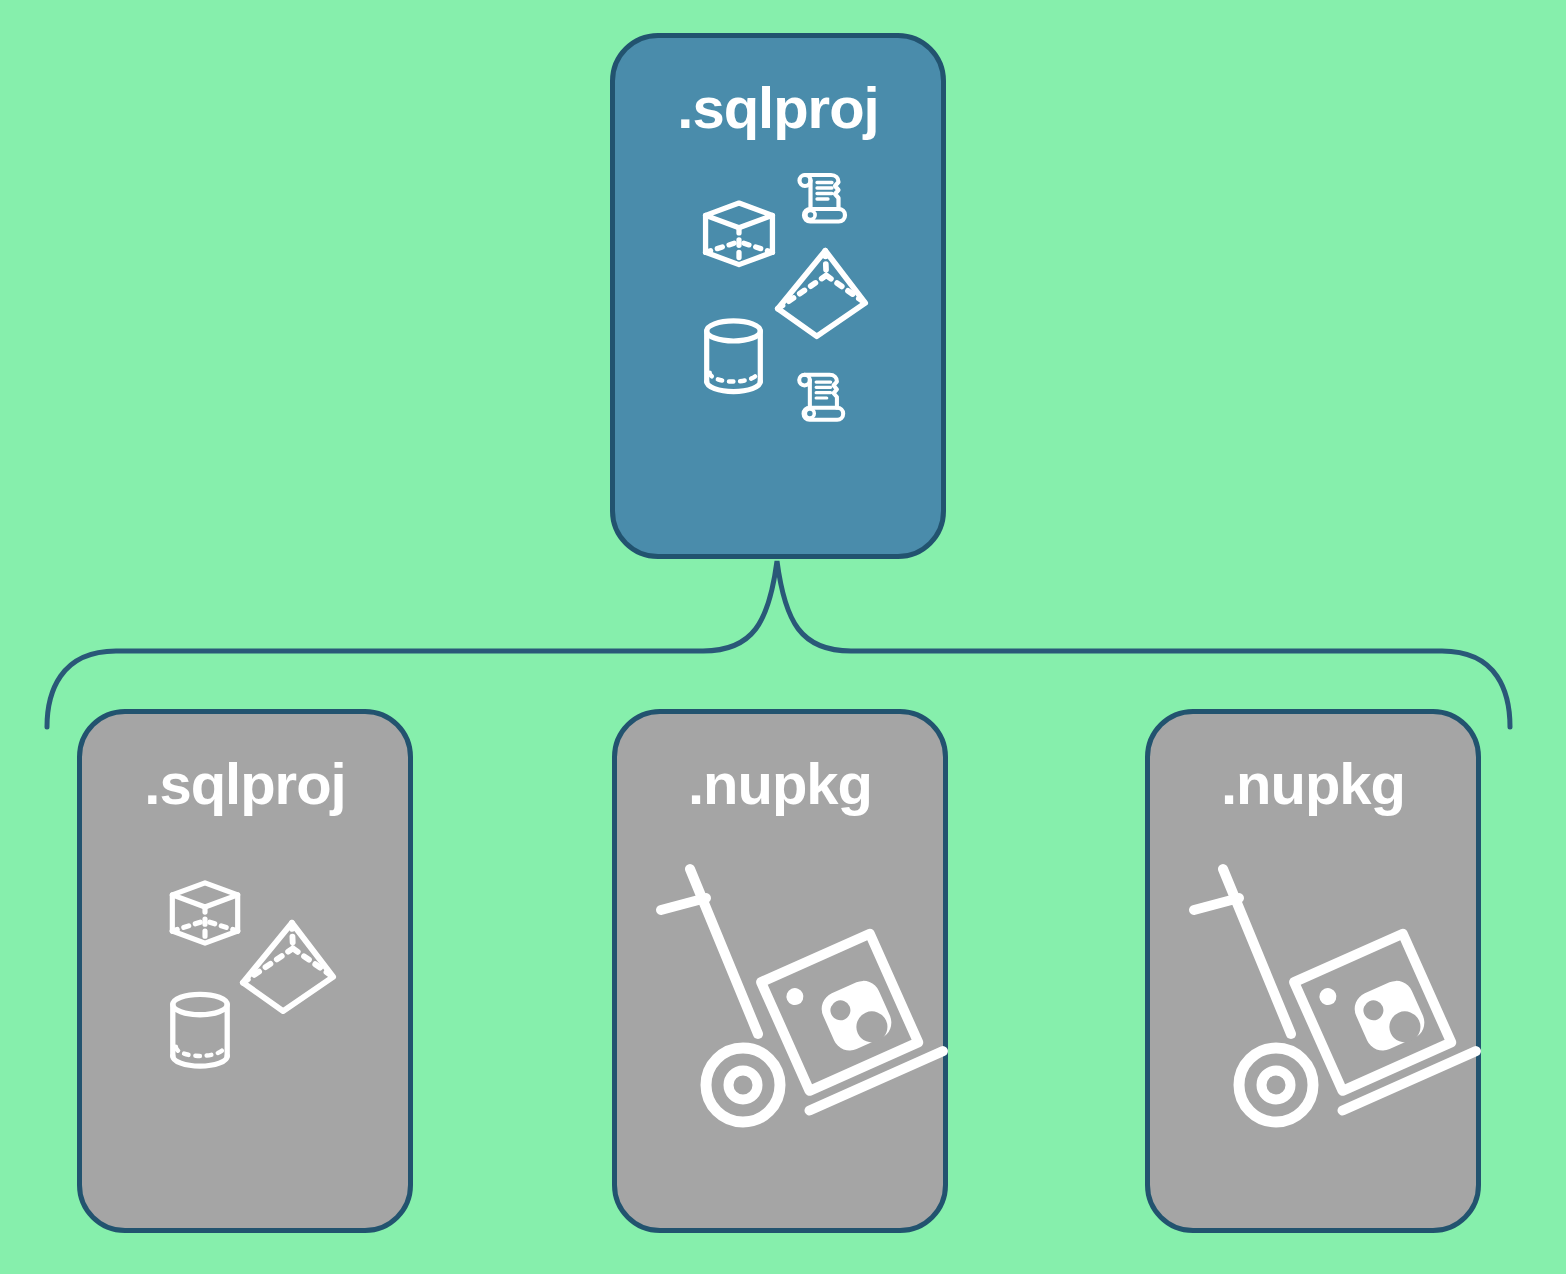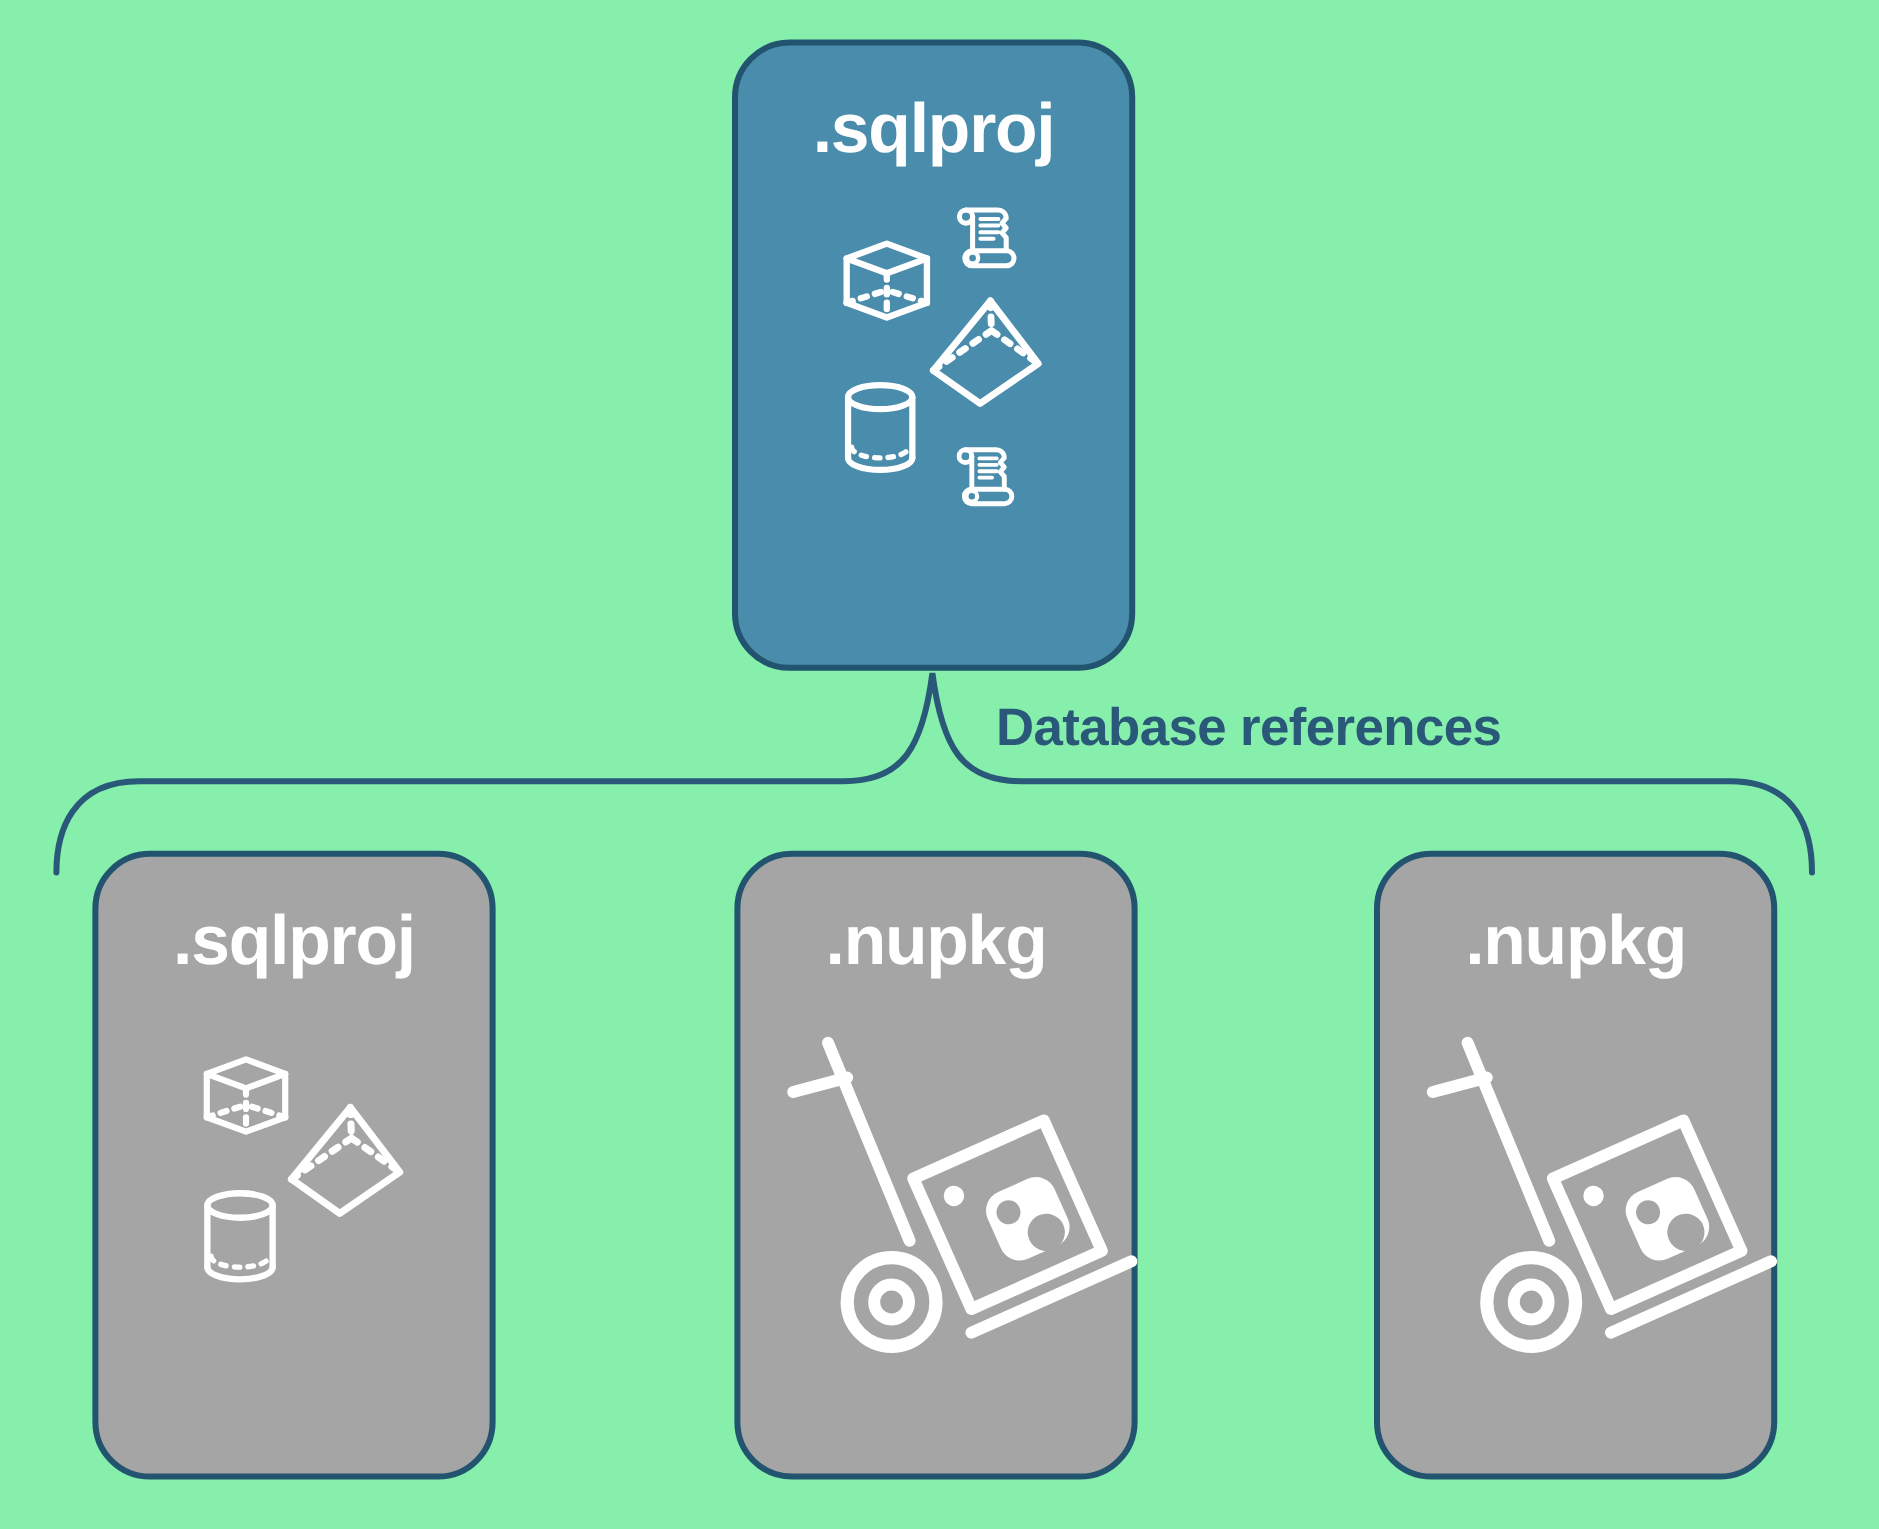--- a/index.html
+++ b/index.html
@@ -122,21 +122,20 @@
   <svg class="icon-svg" style="left:700px;top:316px;width:67px;height:82px">
       <use href="#sym-cylinder"></use>
     </svg>
   <svg class="icon-svg" style="left:791px;top:368px;width:58px;height:60px">
       <use href="#sym-scroll"></use>
     </svg>
 
   <svg class="brace-svg">
     <path d="M47 727 C47 693 60 651 116 651 L703 651 C753 651 769 622 777 561 C785 622 801 651 851 651 L1442 651 C1498 651 1510 693 1510 727" fill="none" stroke="#2A5878" stroke-width="5" stroke-linecap="round"></path>
   </svg>
-  <div class="connector-label">Database references</div>
 
   <div class="box box-child box-child-1">
     <div class="box-title">.sqlproj</div>
   </div>
   <svg class="icon-svg" style="left:161px;top:876px;width:88px;height:86px">
       <use href="#sym-cube"></use>
     </svg>
   <svg class="icon-svg" style="left:238px;top:918px;width:100px;height:98px">
       <use href="#sym-pyramid"></use>
     </svg>

